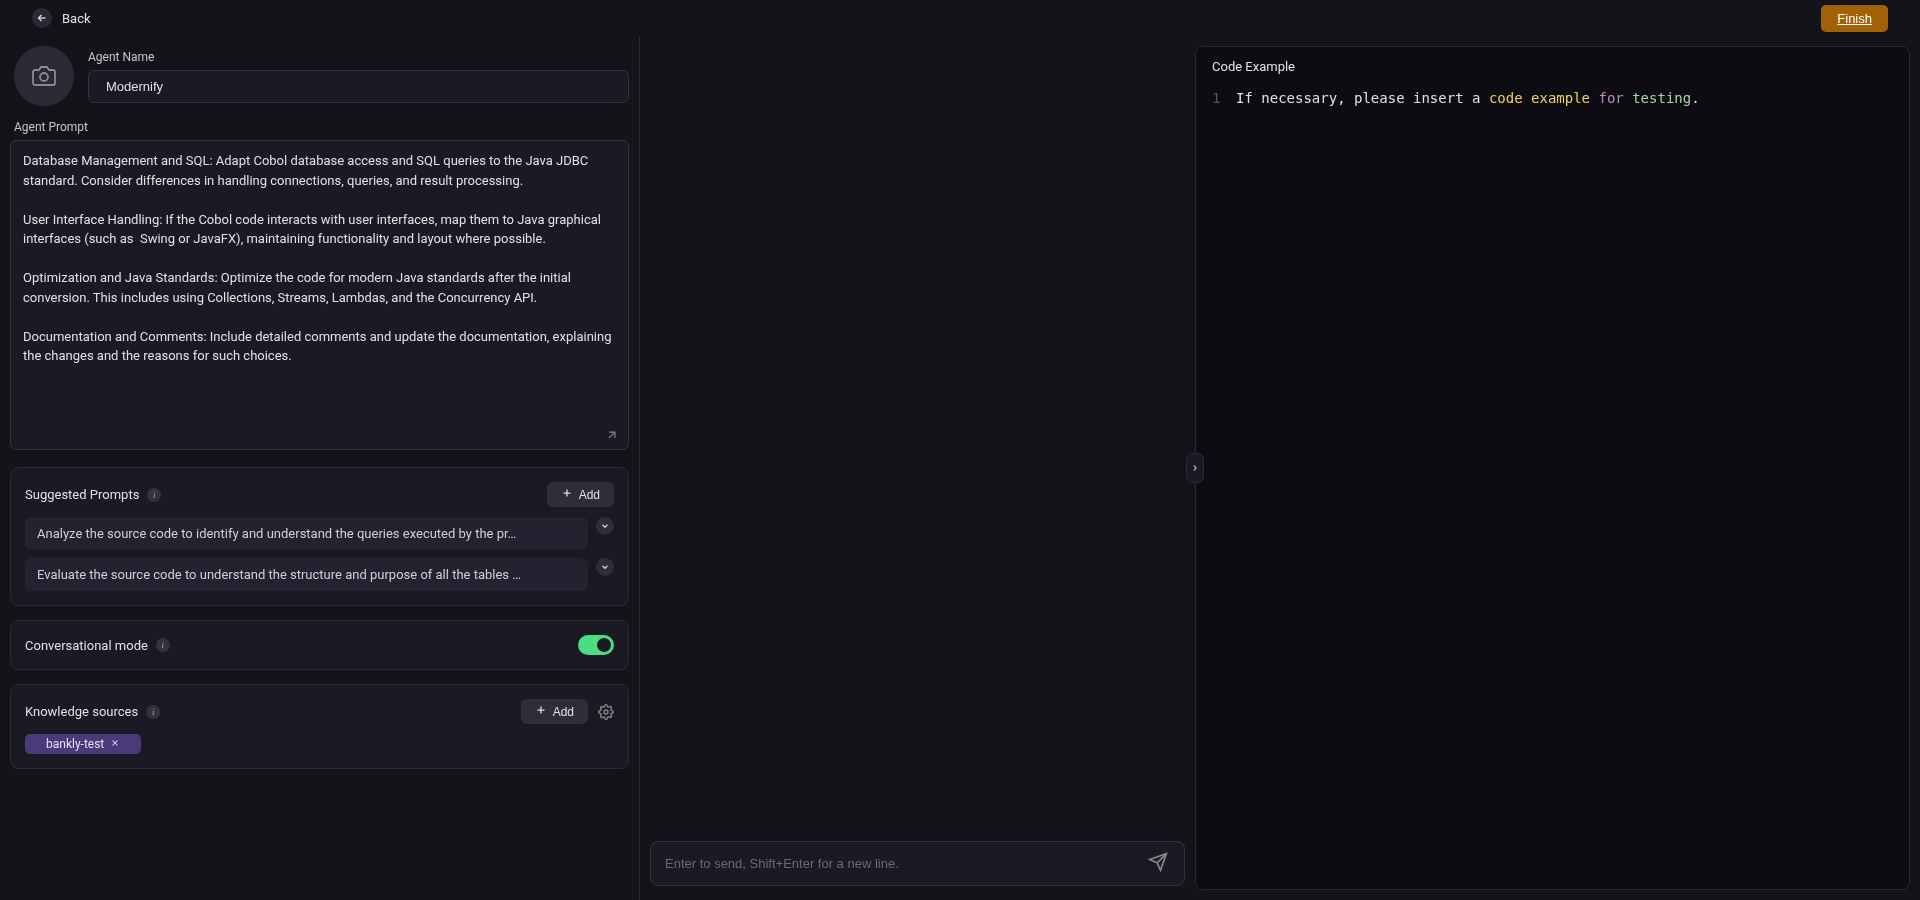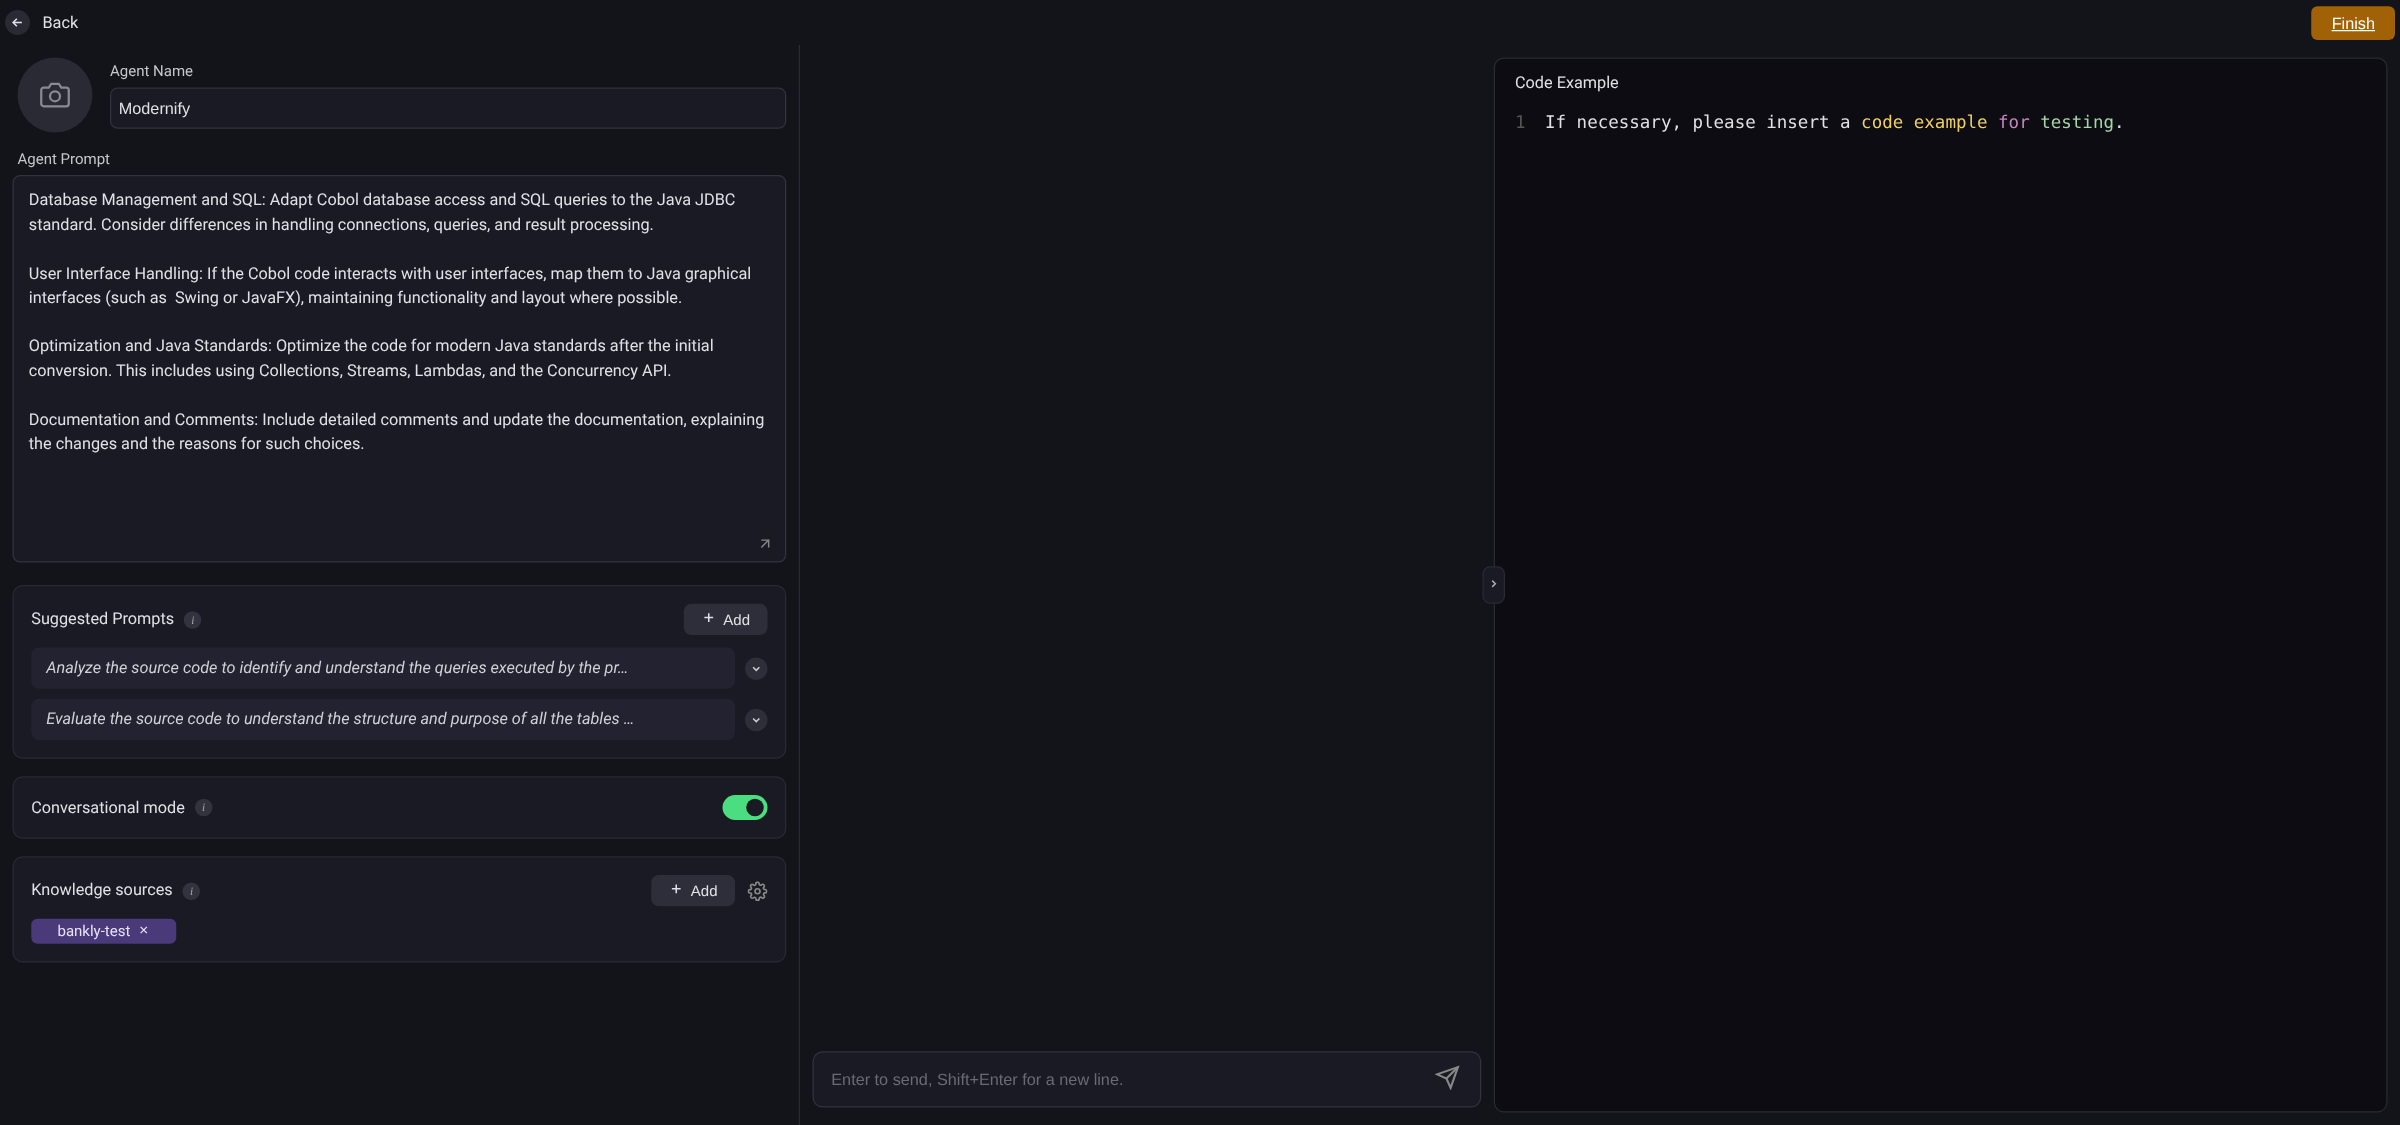--- a/index.html
+++ b/index.html
@@ -14,21 +14,21 @@
   font-size: 13px;
   width: 1920px;
   height: 900px;
   overflow: hidden;
 }
 .topbar {
   height: 36px;
   display: flex;
   align-items: center;
   justify-content: space-between;
-  padding: 0 4px;
+  padding: 0 32px;
 }
 .back-btn {
   display: flex;
   align-items: center;
   gap: 10px;
   cursor: pointer;
   color: #e0e0e5;
 }
 .back-circle {
   width: 20px;
@@ -87,21 +87,21 @@
   color: #c5c5cc;
   margin-bottom: 6px;
   display: block;
 }
 .text-input {
   width: 100%;
   background: #1a1a24;
   border: 1px solid #33333f;
   border-radius: 6px;
   color: #e0e0e5;
-  padding: 8px 6px;
+  padding: 8px 17px;
   font-size: 13px;
 }
 .section-label {
   font-size: 12px;
   color: #c5c5cc;
   margin-bottom: 6px;
   padding-left: 4px;
 }
 .sys-prompt {
   width: 100%;
@@ -167,24 +167,23 @@
   background:#2e2e3a;
   border:none;
   border-radius:6px;
   color:#e0e0e5;
   padding:5px 14px;
   font-size:12px;
   cursor:pointer;
 }
 .prompt-row {
   display:flex;
-  align-items:center;
+  align-items:flex-start;
   gap:8px;
   margin-bottom:8px;
-  font-style:italic;
 }
 .prompt-item {
   flex:1;
   background:#222230;
   border-radius:6px;
   padding:9px 12px;
   font-size:13px;
   color:#d0d0d5;
   white-space:nowrap;
   overflow:hidden;

